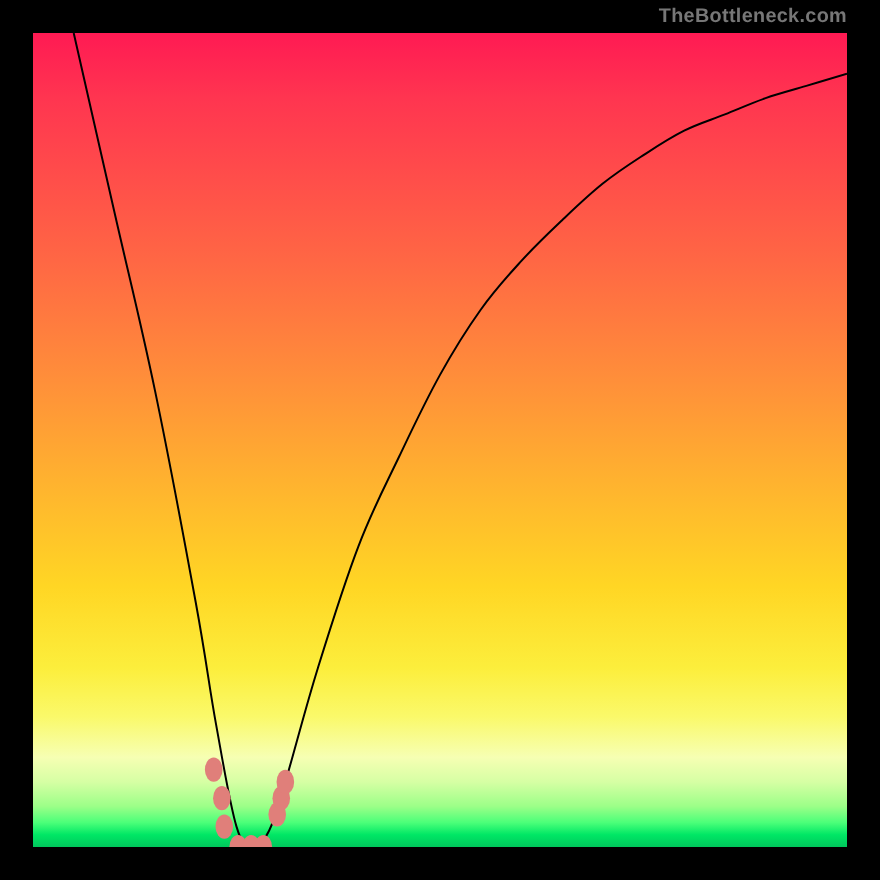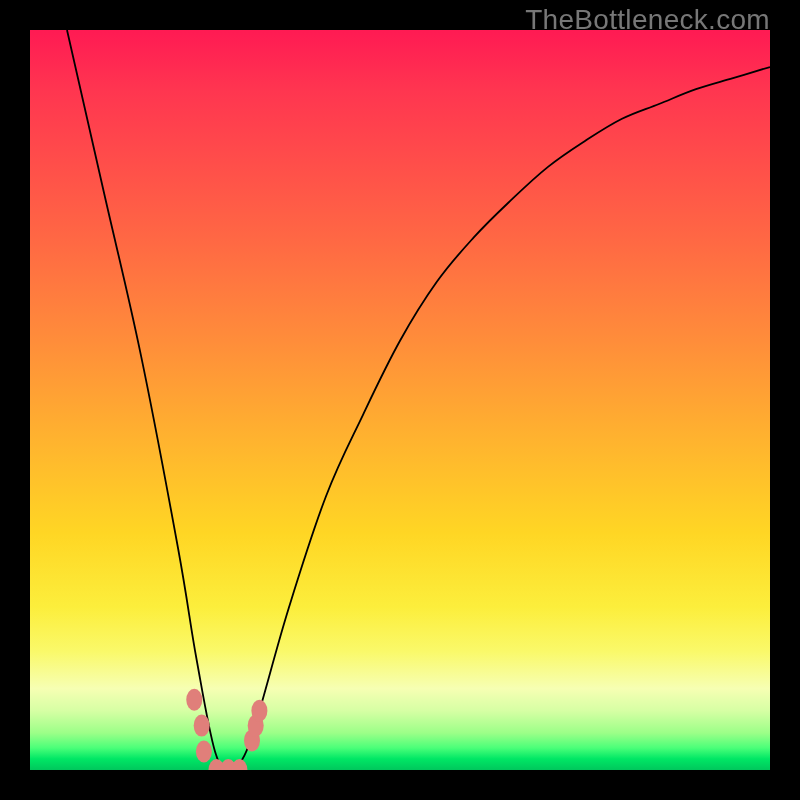--- a/index.html
+++ b/index.html
@@ -40,23 +40,23 @@
       #00e765 98.5%,
       #00c75c 100%
     );
     overflow: hidden;
   }
   .watermark {
     position: absolute;
     top: 4px;
     right: 30px;
     color: #777;
-    font-size: 28px;
+    font-size: 18px;
     letter-spacing: 0.3px;
-    font-weight: 400;
+    font-weight: 700;
     user-select: none;
   }
   svg.curve {
     position: absolute;
     left: 0;
     top: 0;
     width: 740px;
     height: 740px;
   }
   .curve path.line {

